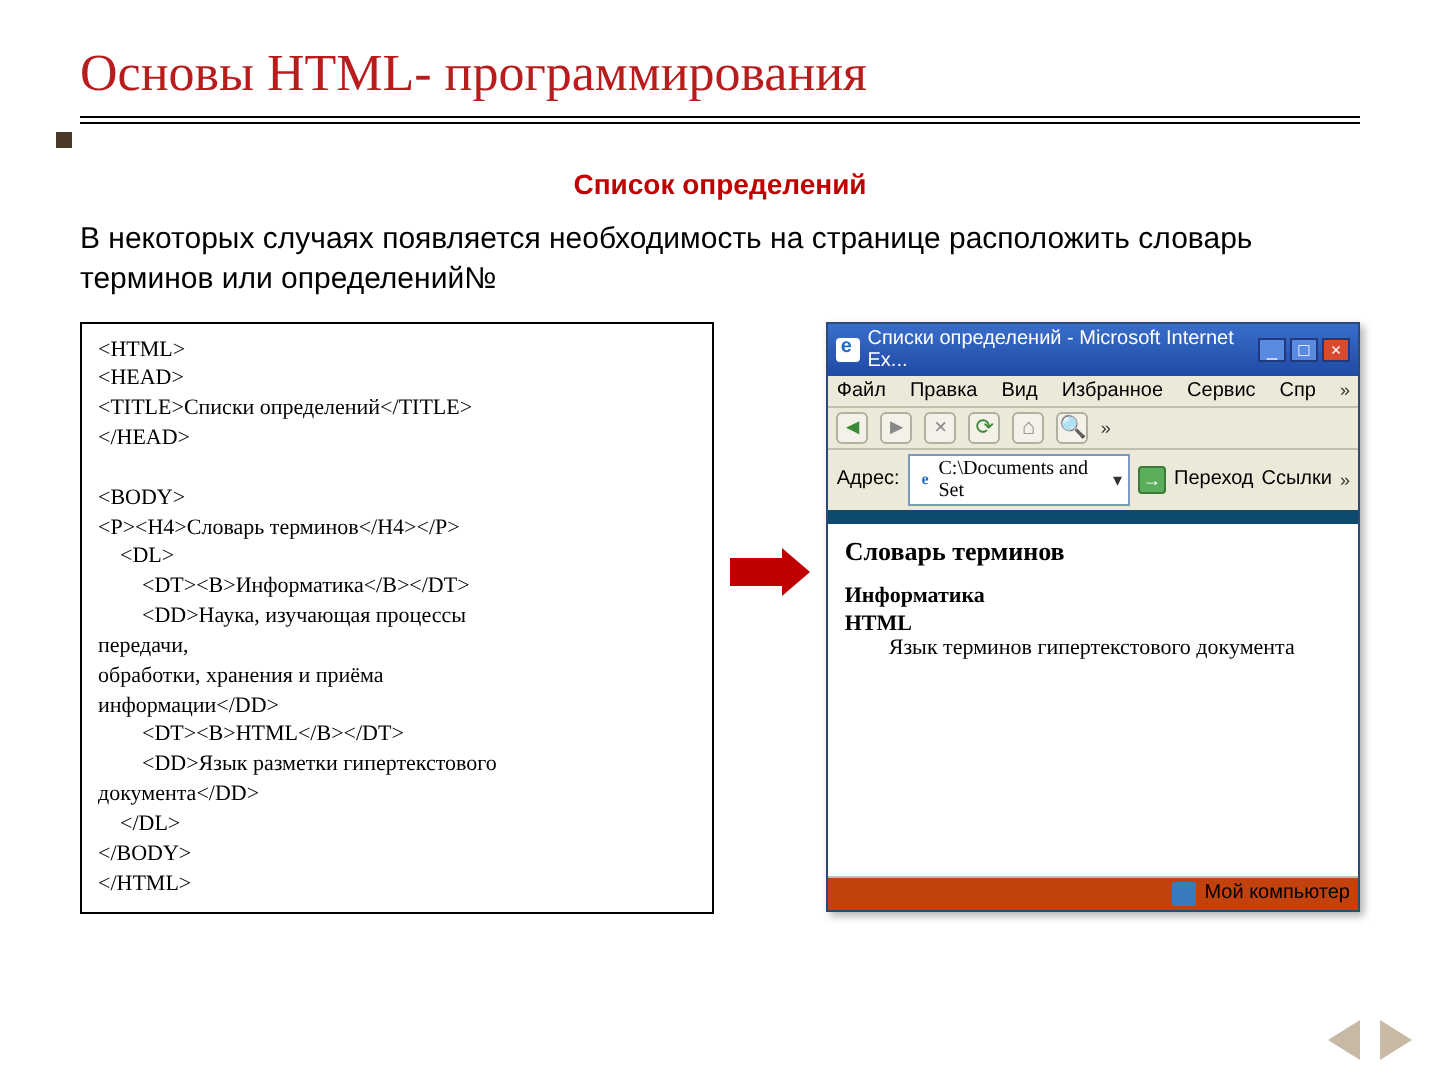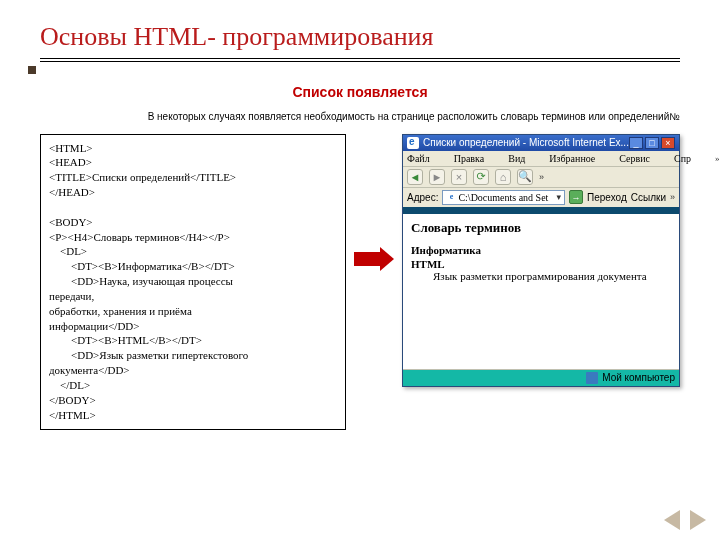--- a/index.html
+++ b/index.html
@@ -31,25 +31,24 @@
     position: absolute; left: 28px; top: 66px;
   }
   .subtitle {
     text-align: center;
     color: #c00000;
     font-weight: bold;
     font-size: 14px;
     margin: 22px 0 10px 0;
   }
   .intro {
-    font-size: 10px;
+    font-size: 15px;
     color: #000;
     line-height: 1.35;
     margin-bottom: 10px;
-    text-align: right;
   }
   .two-col {
     display: flex;
     gap: 8px;
     align-items: flex-start;
   }
   .code-box {
     border: 1px solid #000;
     padding: 6px 8px;
     width: 346px;
@@ -84,70 +83,70 @@
     padding: 2px 4px;
     font-size: 10px;
   }
   .tb-left { display:flex; align-items:center; gap:4px; }
   .tb-icon { width:12px; height:12px; background:#fff; border-radius:2px; display:inline-block; position:relative;}
   .tb-icon:before { content:"e"; color:#1f6cc7; font-weight:bold; font-size:10px; position:absolute; left:2px; top:-1px;}
   .win-btns { display:flex; gap:2px;}
   .win-btn { width:14px; height:12px; background:#5a8ae0; border:1px solid #1f3a7a; color:#fff; font-size:9px; text-align:center; line-height:10px;}
   .win-close { background:#d84a2b; }
   .browser-menu {
-    background:#ece9d8; padding:2px 4px; display:flex; gap:24px;
-    font-family:Liberation Serif, serif; font-size:10px;
+    background:#ece9d8; padding:2px 4px; display:flex; gap:12px;
+    font-family:Liberation Sans, sans-serif; font-size:10px;
     border-bottom:1px solid #c0c0b0;
   }
   .toolbar {
     background:#ece9d8; padding:2px 4px; display:flex; align-items:center; gap:6px;
     border-bottom:1px solid #c0c0b0; font-size:10px;
   }
   .tool-btn { width:16px; height:16px; border:1px solid #b0b0a0; border-radius:3px; background:#f4f2e8; display:flex; align-items:center; justify-content:center; color:#888; font-size:11px;}
   .tool-green { color:#3a8a3a; }
   .addr-row {
     background:#ece9d8; padding:2px 4px; display:flex; align-items:center; gap:4px;
     border-bottom:7px solid #0c4a6e; font-size:10px;
   }
   .addr-input {
     flex:1; background:#fff; border:1px solid #7a9ac0; padding:1px 3px;
     font-family:"Times New Roman",serif; font-size:10px; display:flex; align-items:center; gap:2px;
   }
   .go-btn { width:14px; height:14px; border:1px solid #3a7a3a; background:#5aae5a; color:#fff; border-radius:2px; text-align:center; line-height:12px; font-size:9px;}
   .browser-content {
     background:#fff; padding:6px 24px 8px 8px;
     font-family:"Times New Roman",serif; font-size:11px;
-    height: 155px;
+    height: 176px;
   }
   .bc-h4 { font-weight:bold; font-size:13px; margin-bottom:8px;}
   .bc-dt { font-weight:bold; margin-top:2px;}
   .bc-dd { margin-left:22px; margin-bottom:2px;}
   .browser-status {
-    background:#14b8a6; border-top:1px solid #c0c0b0; padding:2px 4px;
+    background:#c2410c; border-top:1px solid #c0c0b0; padding:2px 4px;
     display:flex; align-items:center; gap:4px; font-size:10px;
   }
   .stat-icon { width:12px; height:12px; background:#3a7abf; display:inline-block; border-radius:1px;}
   .nav-btns {
     position:absolute; right:14px; bottom:10px; display:flex; gap:10px;
   }
   .nav-btn { width:0; height:0; }
   .nav-prev { border-top:10px solid transparent; border-bottom:10px solid transparent; border-right:16px solid #c7b9a3;}
   .nav-next { border-top:10px solid transparent; border-bottom:10px solid transparent; border-left:16px solid #c7b9a3;}
   .chev { font-size:9px; color:#333; }
   .mini-ie { width:10px; height:10px; background:#fff; border-radius:2px; display:inline-block; font-size:8px; color:#1f6cc7; text-align:center; line-height:10px; font-weight:bold;}
 </style>
 </head>
 <body>
 
 <div class="slide">
   <div class="title">Основы HTML- программирования</div>
   <div class="rule-double"></div>
   <span class="bullet"></span>
 
-  <div class="subtitle">Список появляется</div>
+  <div class="subtitle">Список определений</div>
 
   <div class="intro">
     <span>В некоторых случаях появляется необходимость на странице расположить словарь терминов или определений№</span><br>
   </div>
 
   <div class="two-col">
     <div class="code-box">&lt;HTML&gt;
 &lt;HEAD&gt;
 &lt;TITLE&gt;Списки определений&lt;/TITLE&gt;
 &lt;/HEAD&gt;
@@ -214,21 +213,21 @@
         <div class="go-btn">→</div>
         <span>Переход</span>
         <span>Ссылки</span>
         <span class="chev">»</span>
       </div>
       <div class="browser-content">
         <div class="bc-h4">Словарь терминов</div>
         <div>
           <div class="bc-dt">Информатика</div>
           <div class="bc-dt">HTML</div>
-          <div class="bc-dd">Язык разметки программирования документа</div>
+          <div class="bc-dd">Язык терминов гипертекстового документа</div>
         </div>
       </div>
       <div class="browser-status">
         <span style="flex:1"></span>
         <span class="stat-icon"></span>
         <span>Мой компьютер</span>
       </div>
     </div>
   </div>
 </div>

